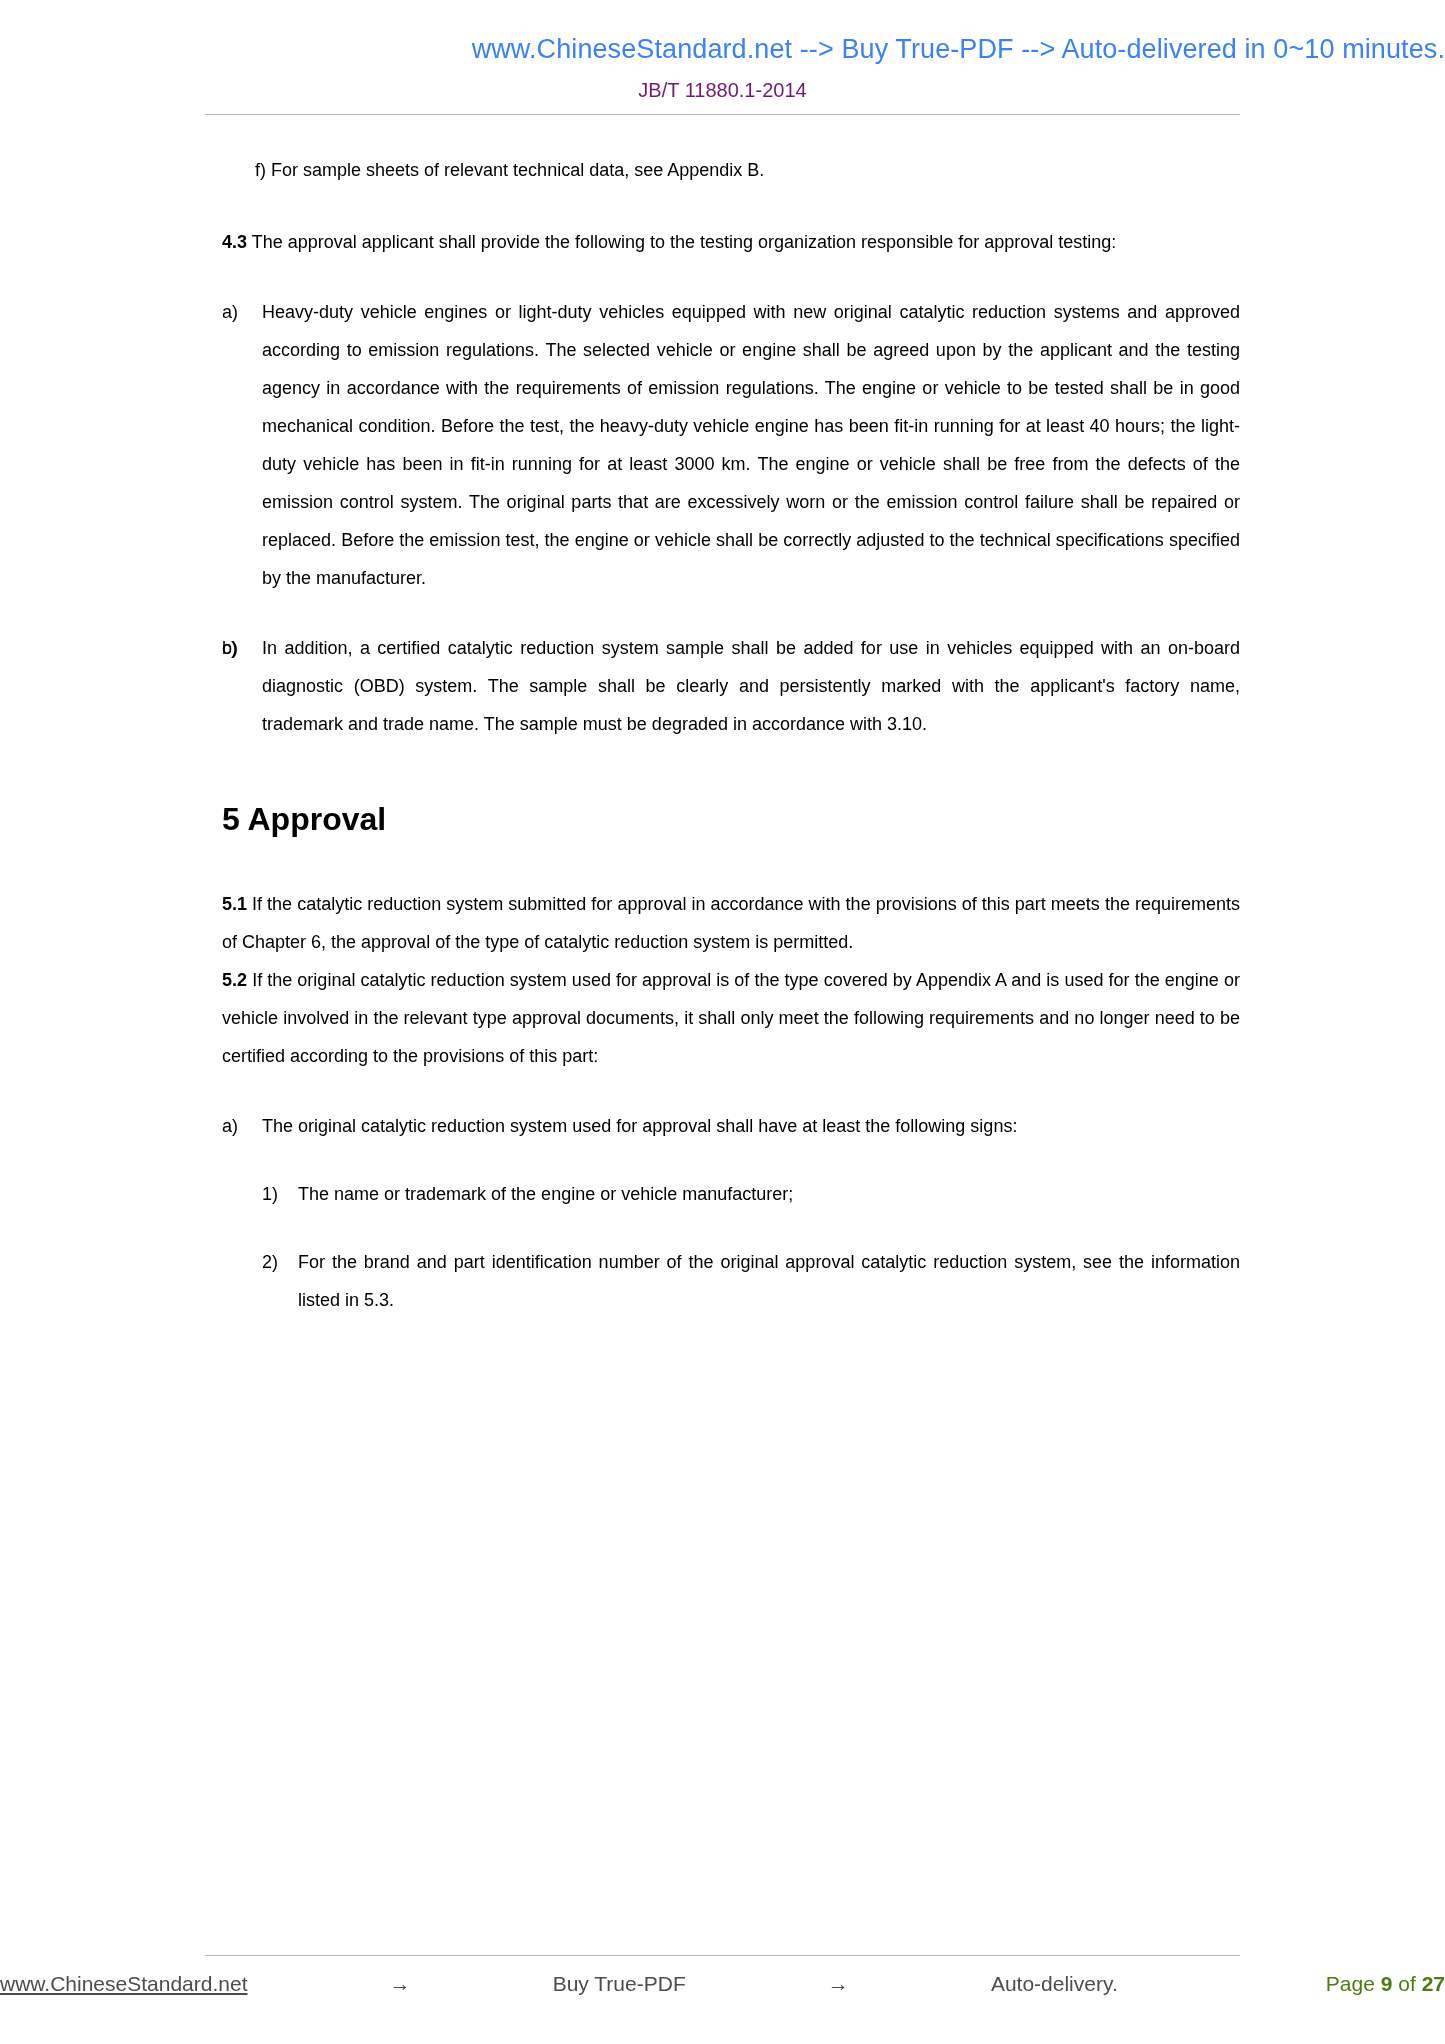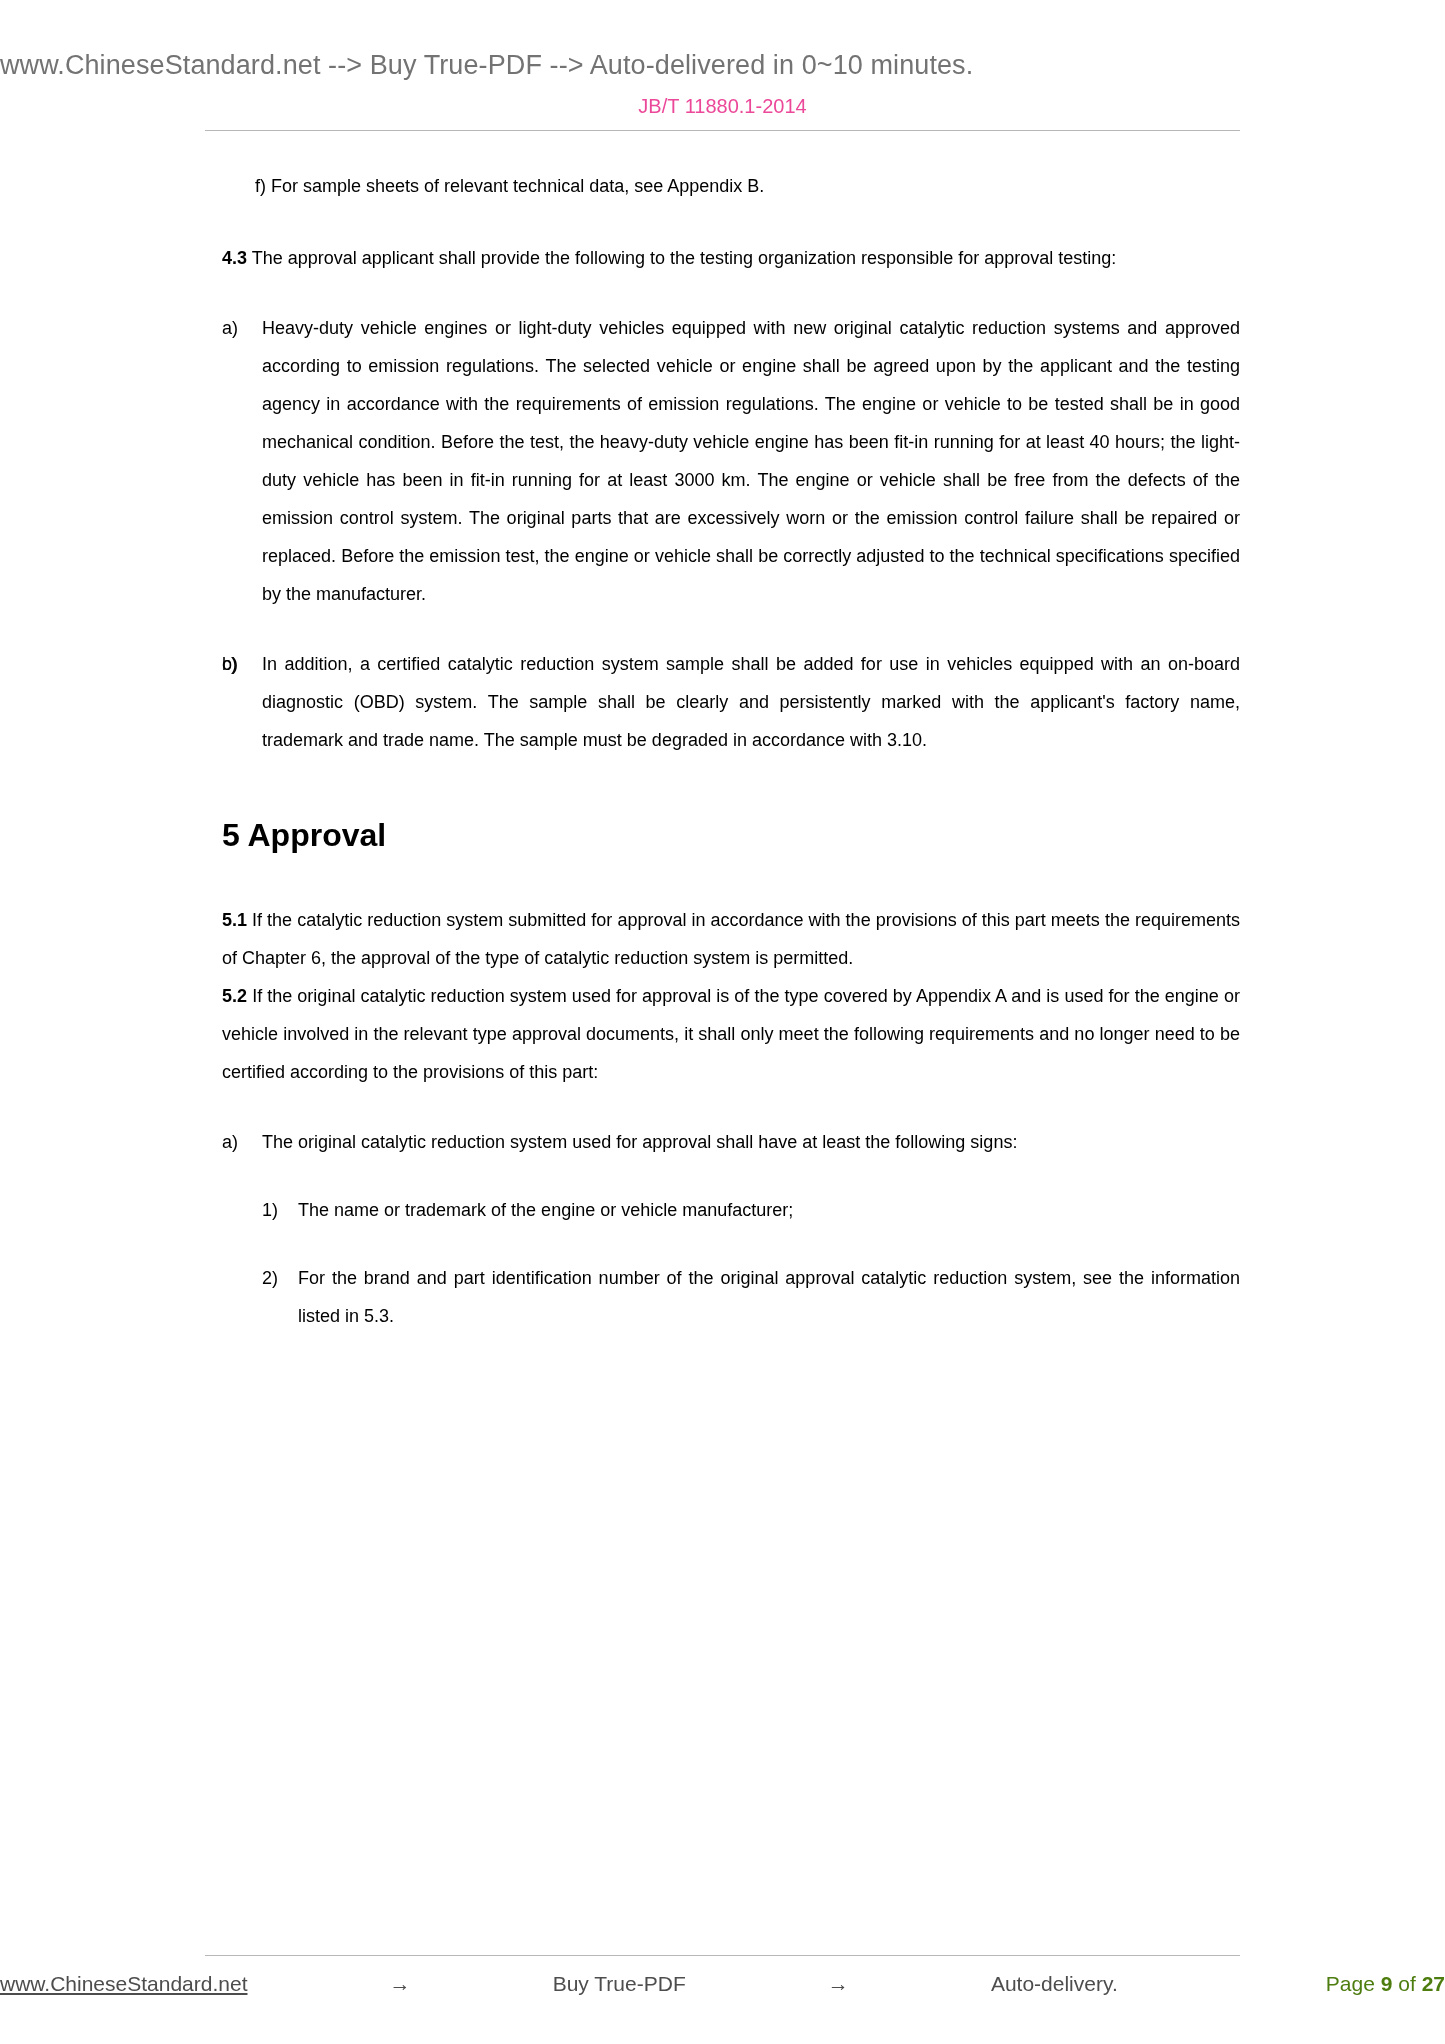--- a/index.html
+++ b/index.html
@@ -15,30 +15,30 @@
     position: relative;
   }
   .page {
     width: 1445px;
     height: 2044px;
     box-sizing: border-box;
     padding: 34px 0 0 0;
     position: relative;
   }
   .header-promo {
-    text-align: left;
+    text-align: right;
     font-size: 27px;
-    color: #737373;
+    color: #3b82f6;
     letter-spacing: 0.1px;
-    margin: 16px 0 14px 0;
+    margin: 0 0 14px 0;
   }
   .header-std {
     text-align: center;
     font-size: 20px;
-    color: #ec4899;
+    color: #701a75;
     margin: 0 0 12px 0;
   }
   .header-rule {
     border: 0;
     border-top: 1px solid #b8b8b8;
     margin: 0 205px 0 205px;
   }
   .content {
     padding: 0 205px 0 222px;
     box-sizing: border-box;

